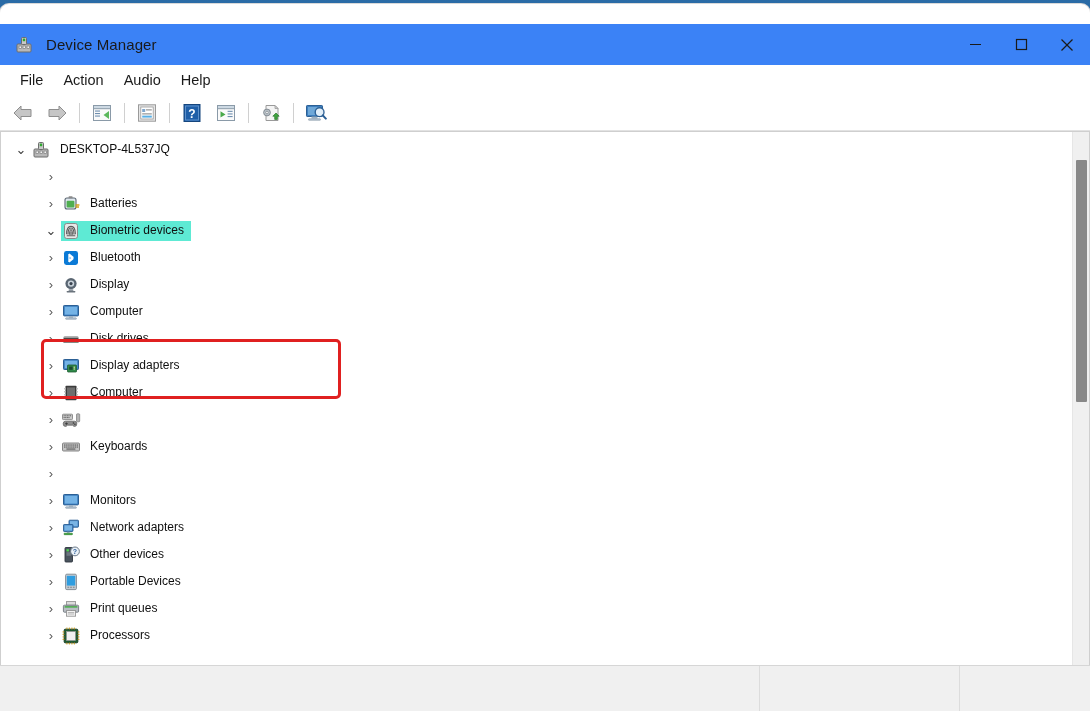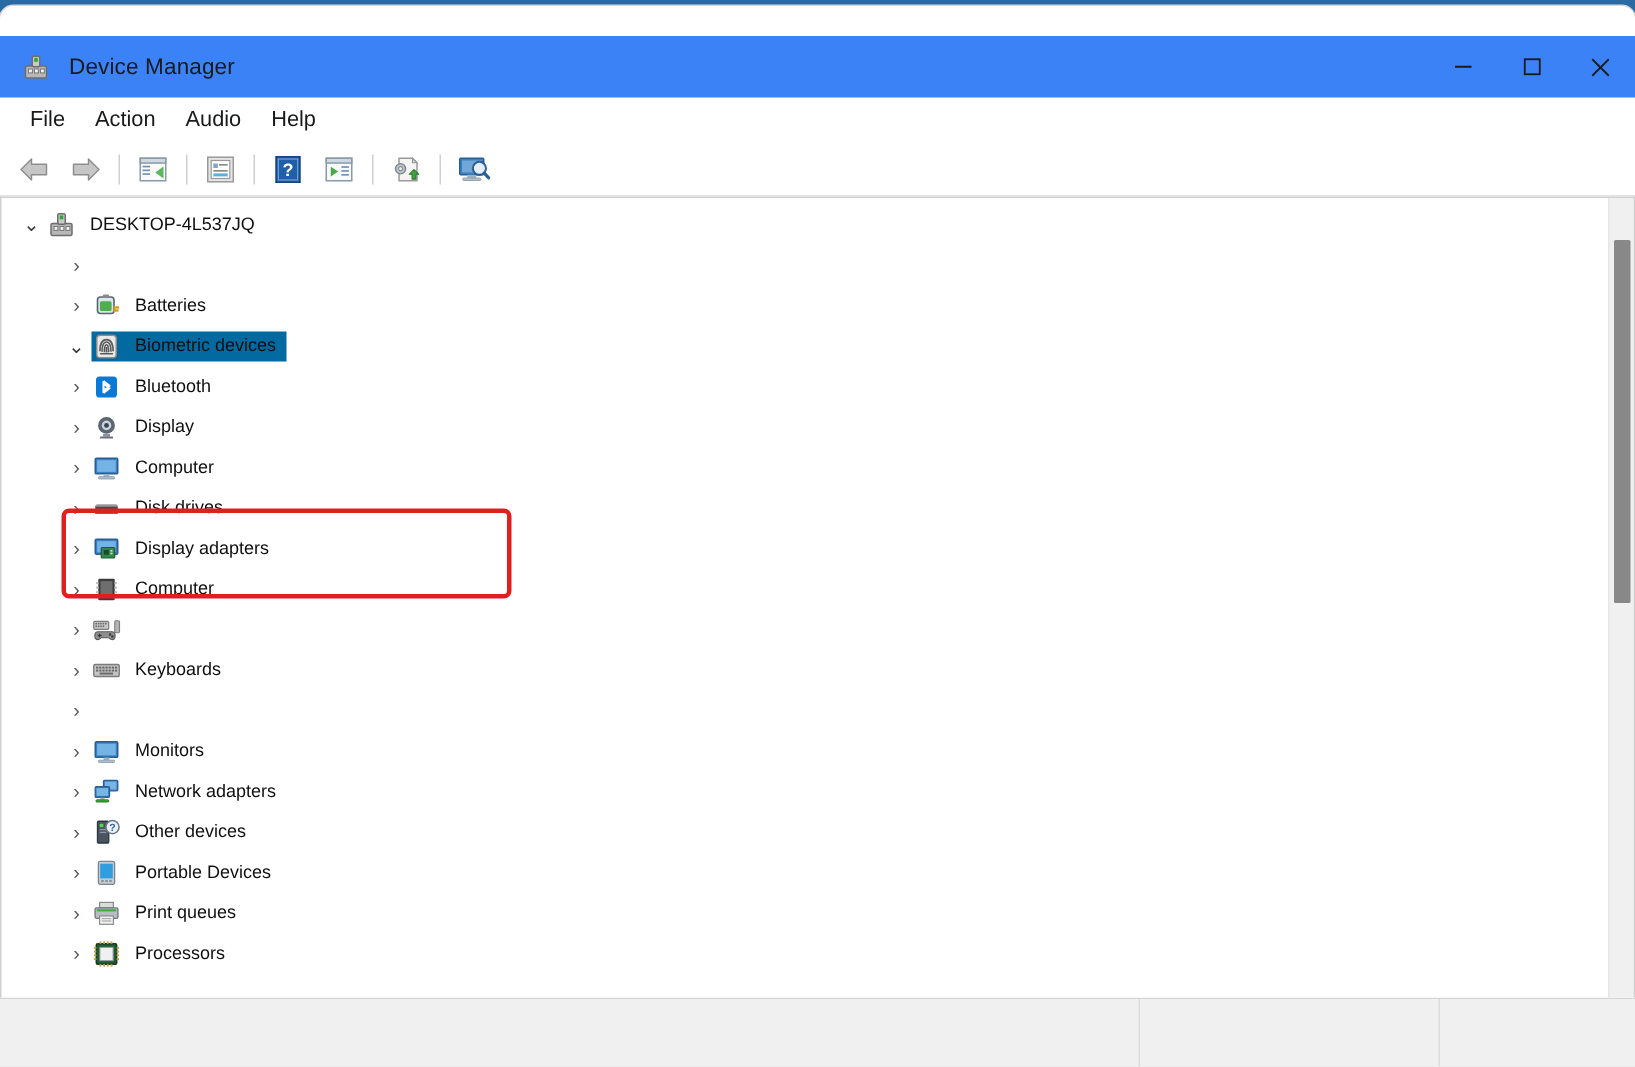--- a/index.html
+++ b/index.html
@@ -137,21 +137,21 @@
   .label {
     font-size: 12px;
     color: #0f0f0f;
     white-space: nowrap;
     padding: 1px 3px 2px 0;
   }
   .row.level0 { padding-left: 10px; }
   .row.level1 { padding-left: 40px; }
   .row.level2 { padding-left: 85px; }
   .row.selected .sel {
-    background: #0369a1;
+    background: #5eead4;
   }
   .sel { display: flex; align-items: center; padding-right: 4px; }
 
   
   #scrollbar {
     width: 17px; flex: 0 0 17px;
     background: #f0f0f0;
     position: relative;
     border-left: 1px solid #e6e6e6;
   }

